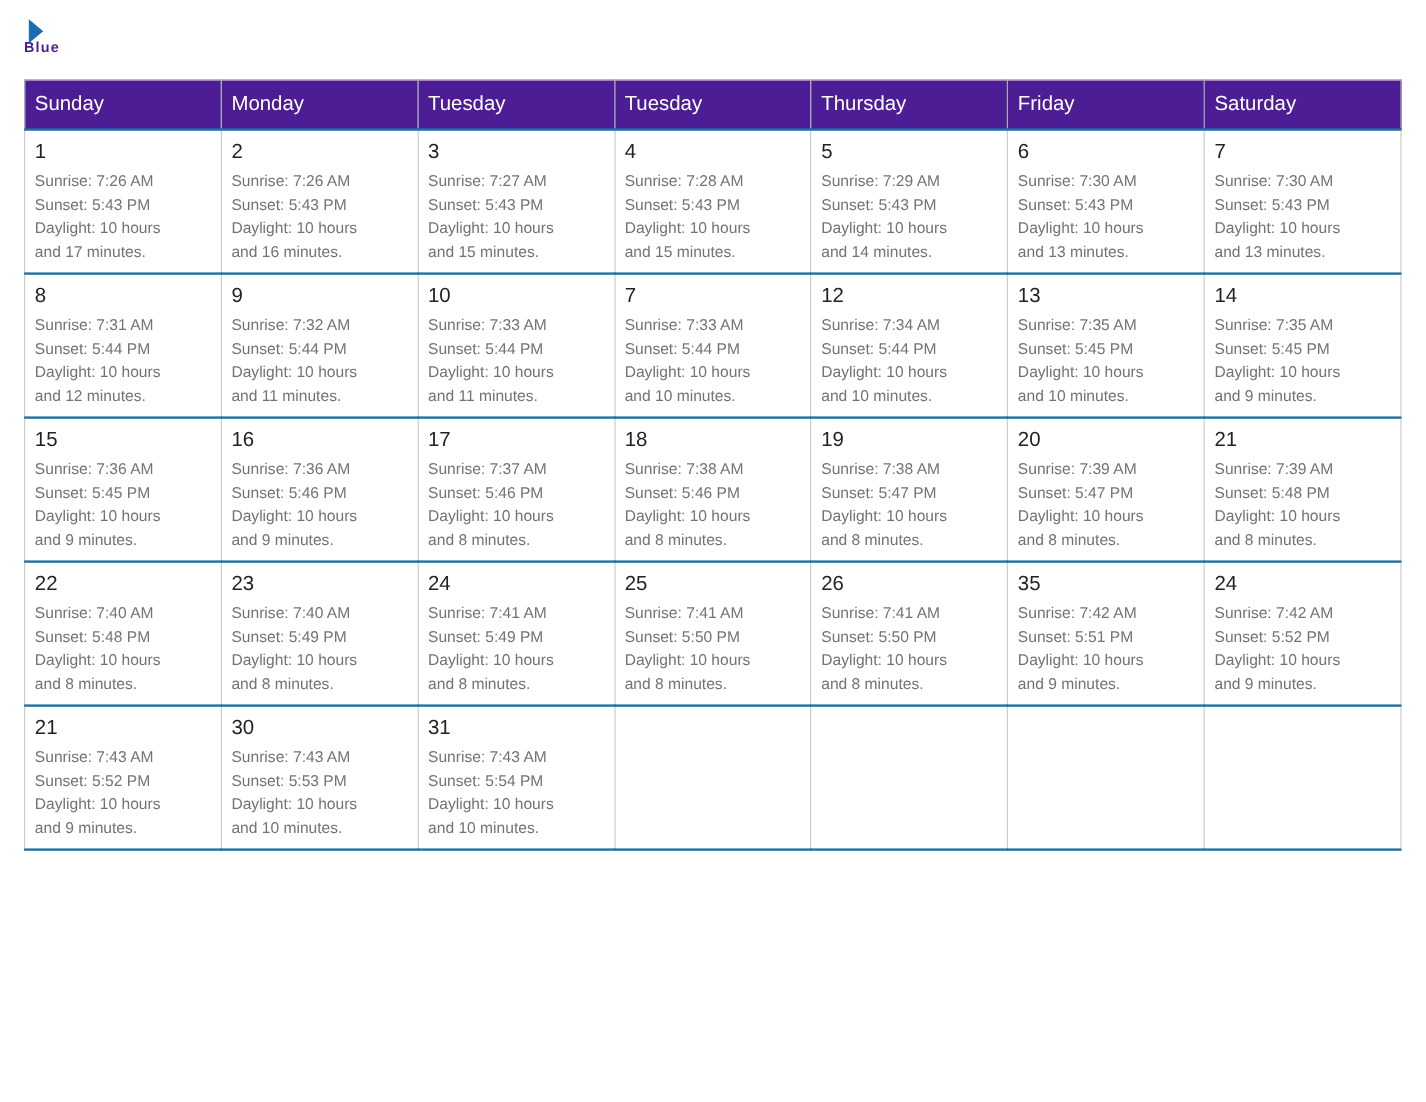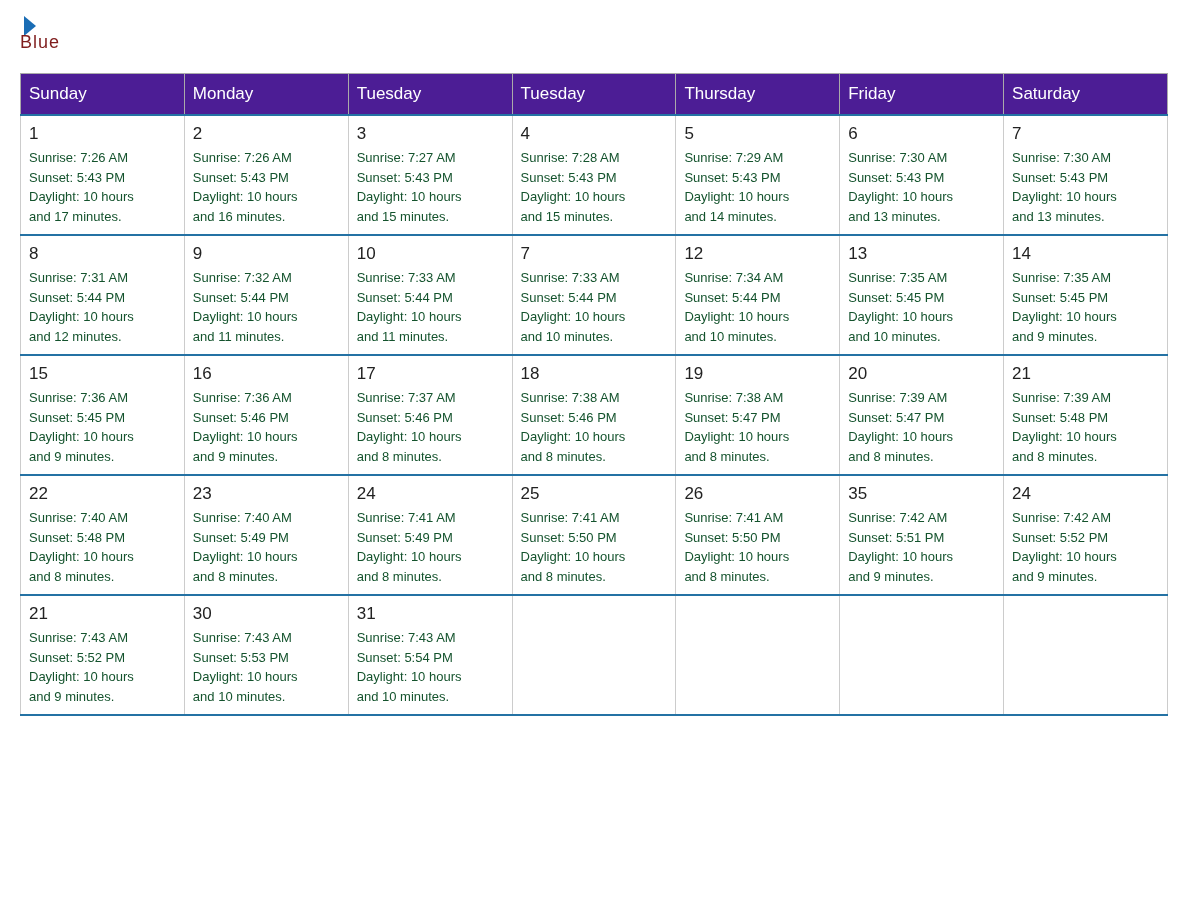--- a/index.html
+++ b/index.html
@@ -34,23 +34,23 @@
     .logo-arrow {
       width: 0;
       height: 0;
       border-left: 12px solid #1a6db5;
       border-top: 10px solid transparent;
       border-bottom: 10px solid transparent;
       margin-top: -4px;
       display: inline-block;
     }
     .logo-underline {
-      color: #7f1d1d;
-      font-size: 18px;
-      font-weight: normal;
+      color: #4c1d95;
+      font-size: 12px;
+      font-weight: bold;
       margin-top: -4px;
       letter-spacing: 1px;
     }
     .title-block {
       text-align: right;
     }
     .month-title {
       font-size: 52px;
       font-weight: normal;
       color: #1a1a1a;
@@ -83,21 +83,21 @@
       min-height: 100px;
     }
     .day-number {
       font-size: 17px;
       font-weight: normal;
       color: #222;
       margin-bottom: 4px;
     }
     .day-info {
       font-size: 13px;
-      color: #14532d;
+      color: #737373;
       line-height: 1.5;
     }
     .empty-cell {
       background: #fff;
     }
     tr { border-bottom: 2px solid #2472a4; }
   </style>
 </head>
 <body>
 

